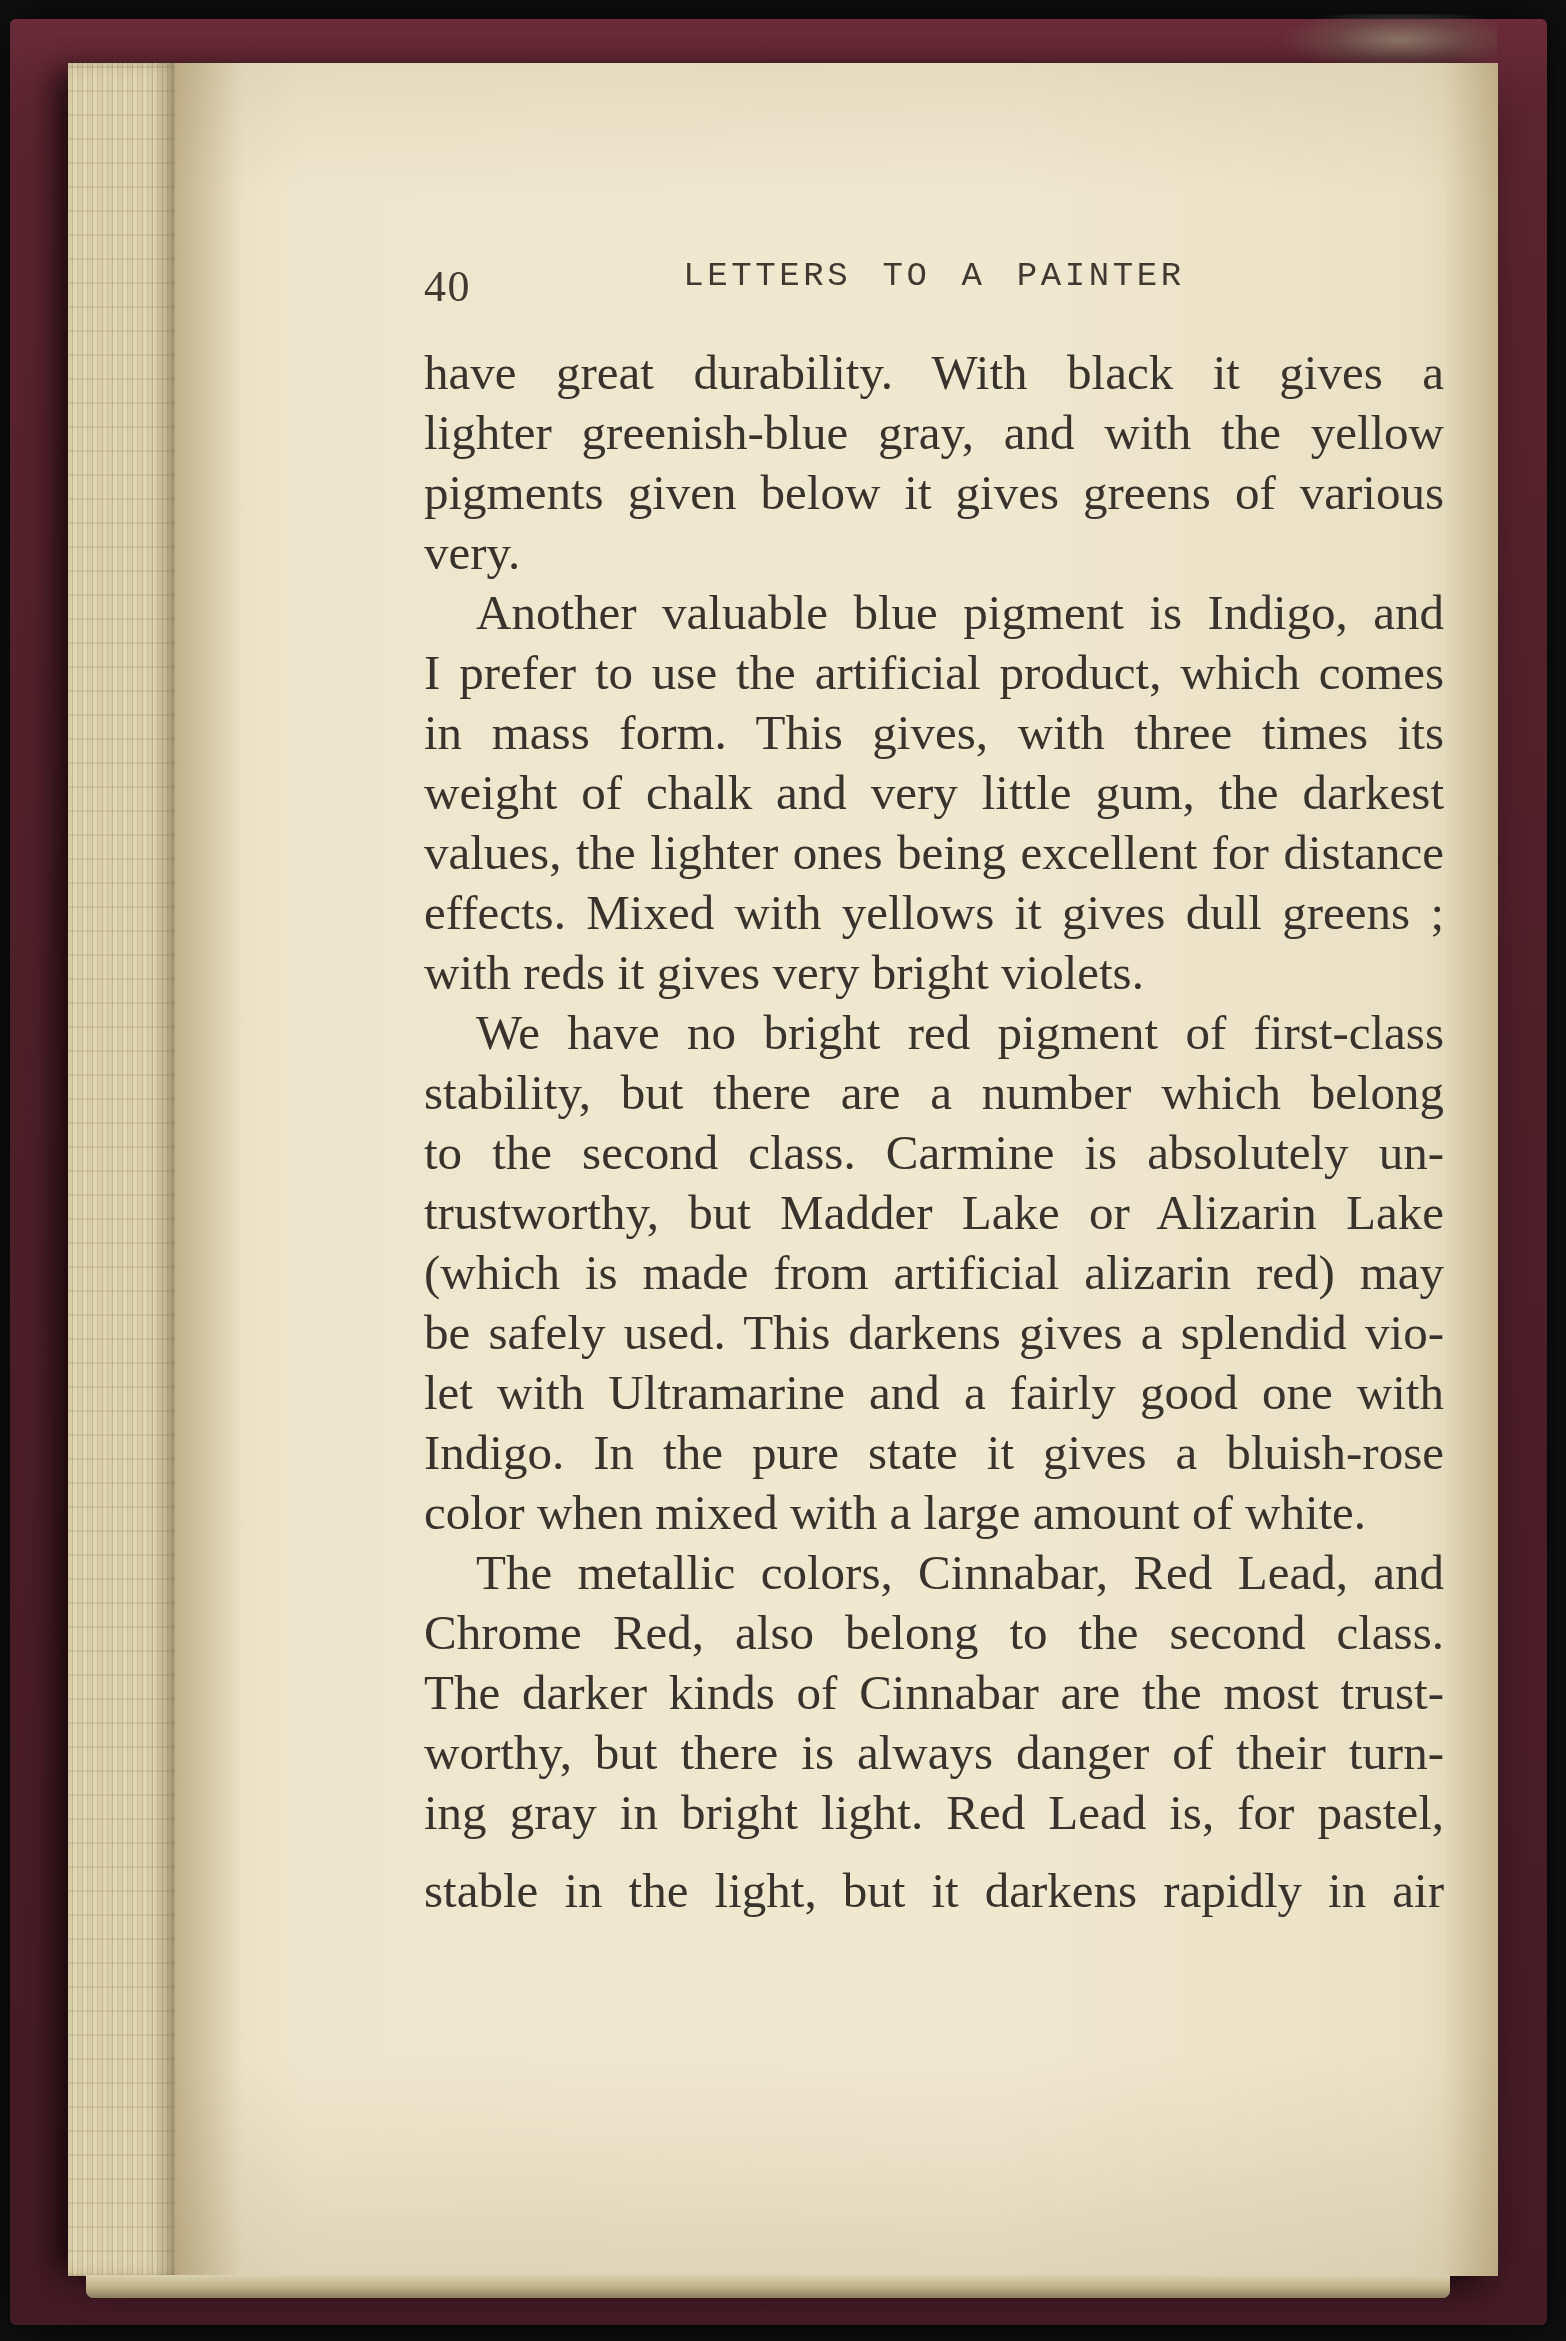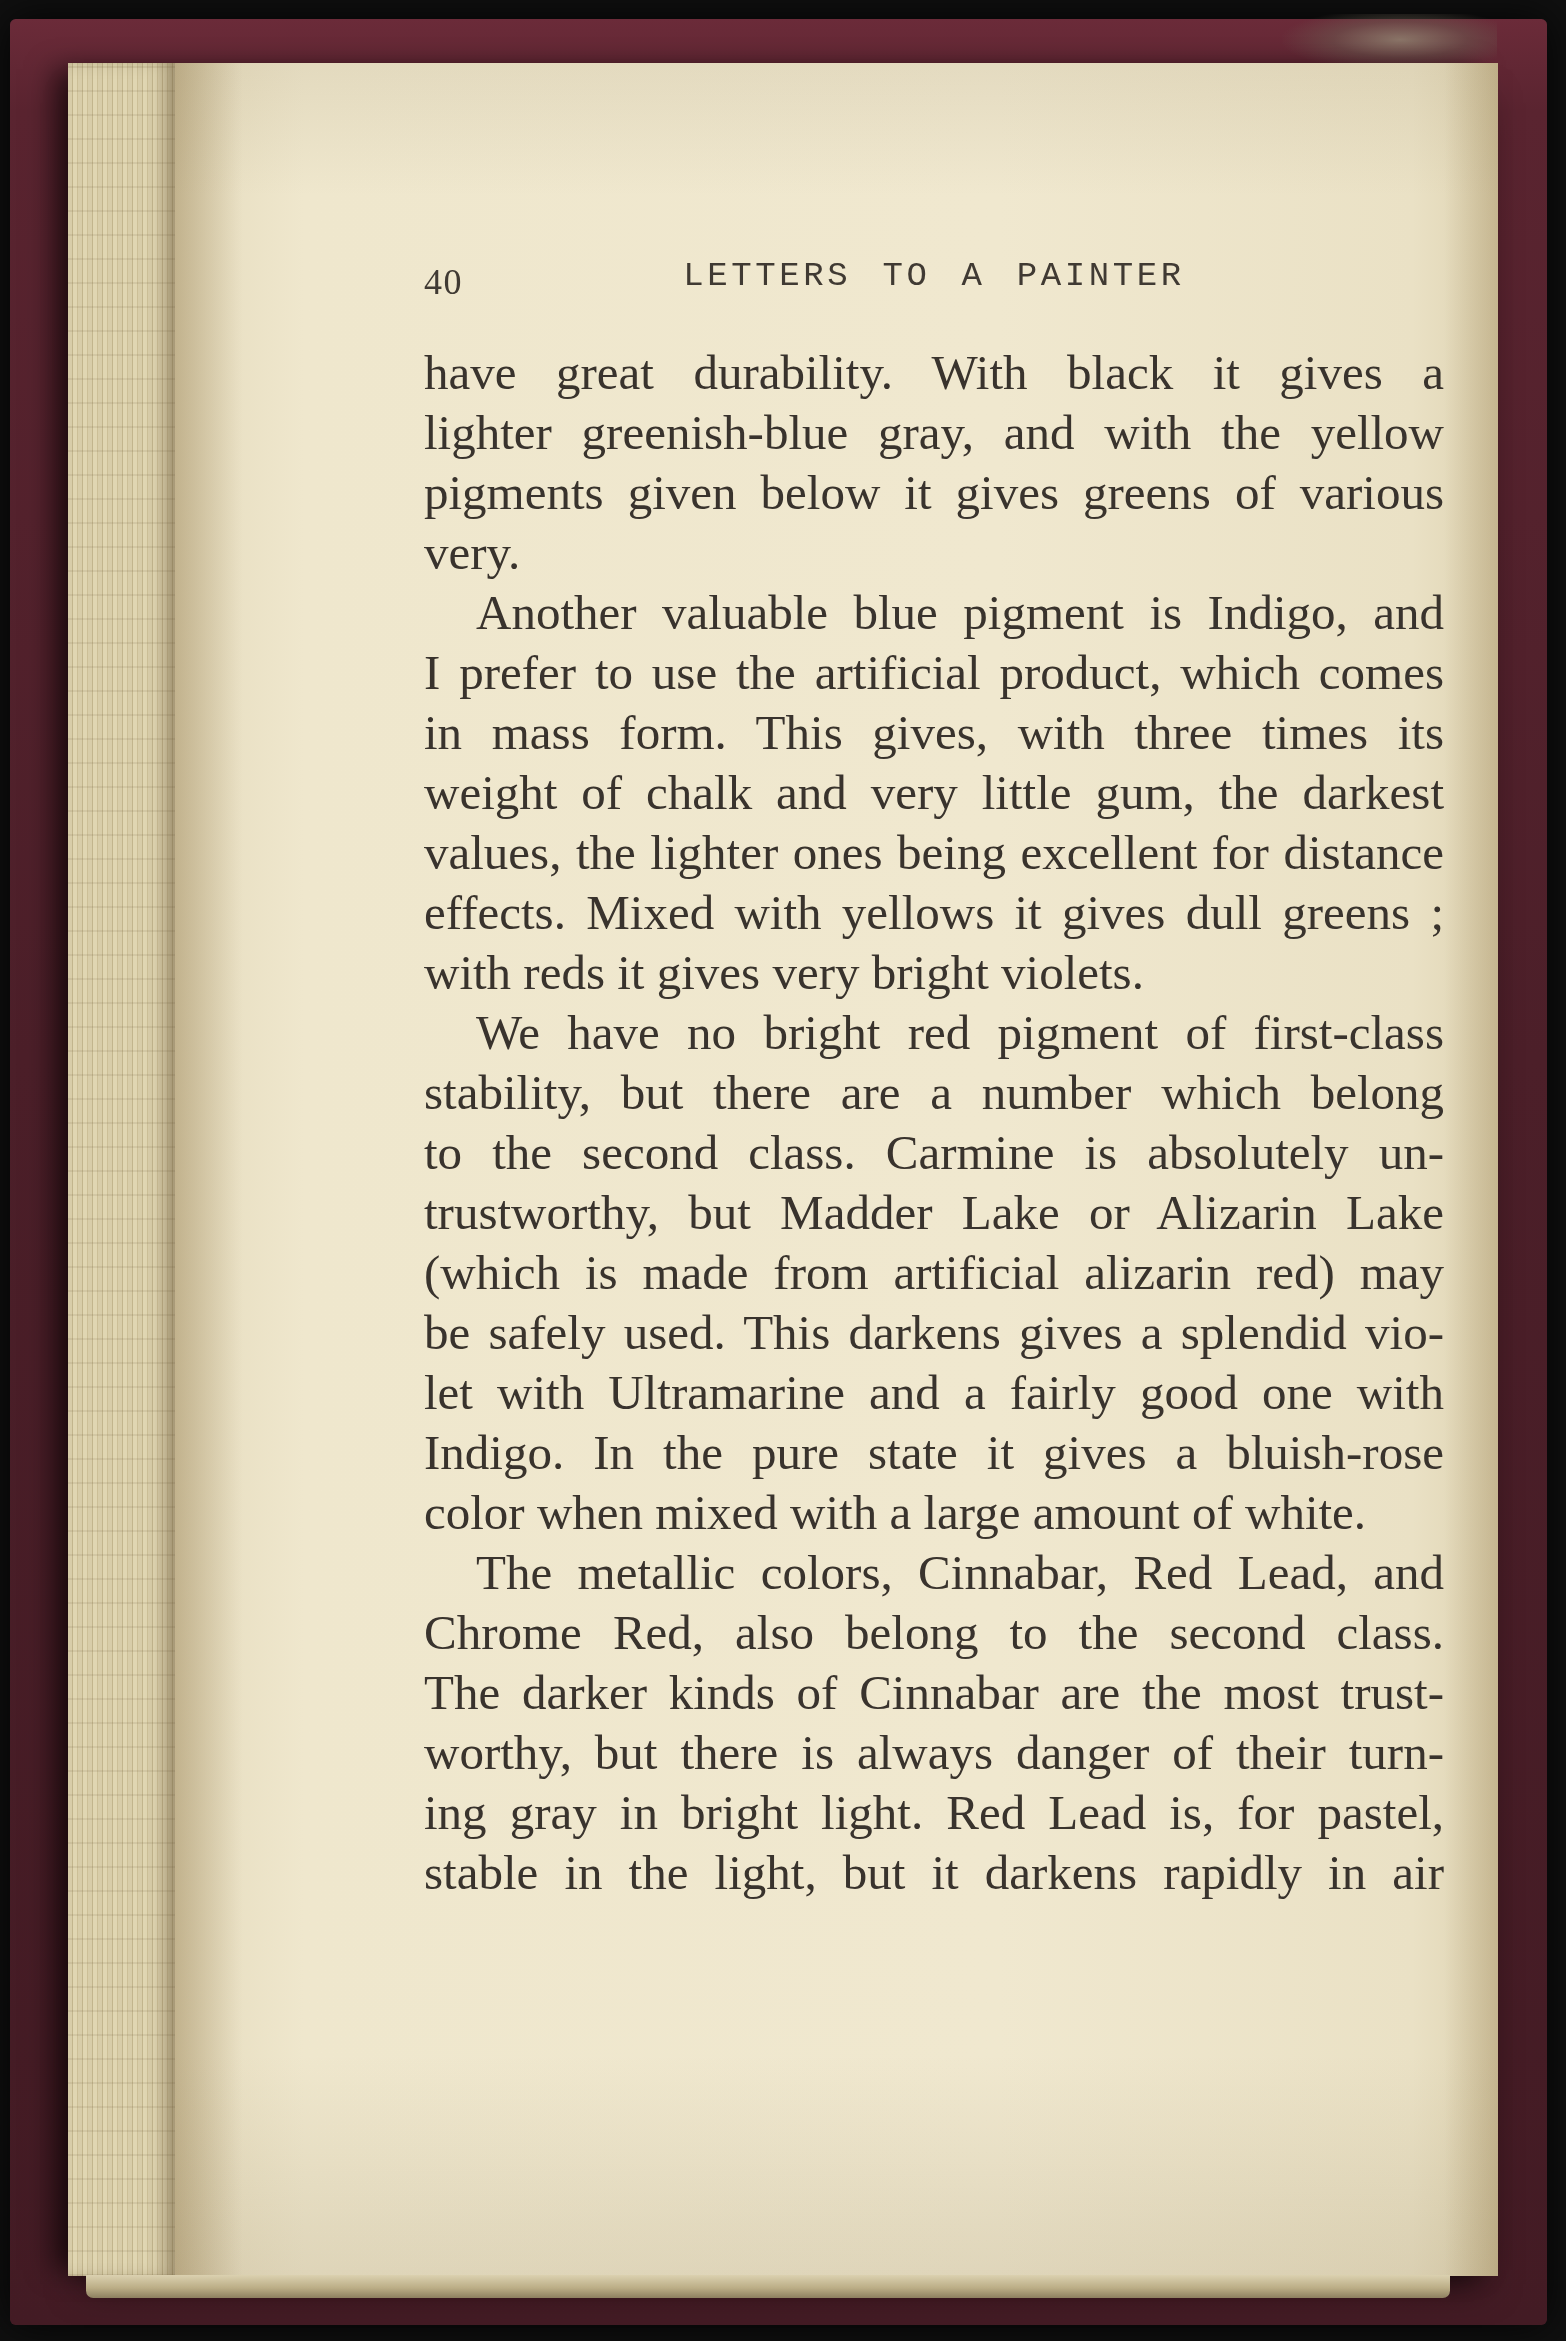--- a/index.html
+++ b/index.html
@@ -66,37 +66,37 @@
 
   
   .page-content {
     position:absolute; left:356px; top:194px;
     width:1020px;
     color:var(--ink, #39332d);
   }
   .header-row { position:relative; height:46px; margin-bottom:40px; }
   .page-number {
     position:absolute; left:0; top:4.3px;
-    font-size:36px; letter-spacing:1.4px; color:#403a33;
+    font-size:44px; letter-spacing:1.4px; color:#403a33;
   }
   .running-header {
     display:block; text-align:center;
     font-size:34px; letter-spacing:3.6px; word-spacing:7.2px;
     color:#403a33;
     font-family:Liberation Mono, monospace;
   }
 
   .body-text { font-size:49px; line-height:60px; }
   .paragraph .line {
     text-align:justify;
     text-align-last:justify;
     height:60px; overflow:hidden;
   }
   .paragraph .line:last-child { text-align-last:left; }
-  .paragraph.continues .line:last-child { text-align-last:justify; }
+  .paragraph.continues .line:last-child { text-align-last:justify;margin-top:18px; }
   .paragraph.indent .line:first-child { text-indent:52px; }
 </style>
 </head>
 <body>
 
 <div class="scene">
   <div class="cover"></div>
 
   <div class="paper">
     <div class="page-edges"></div>

